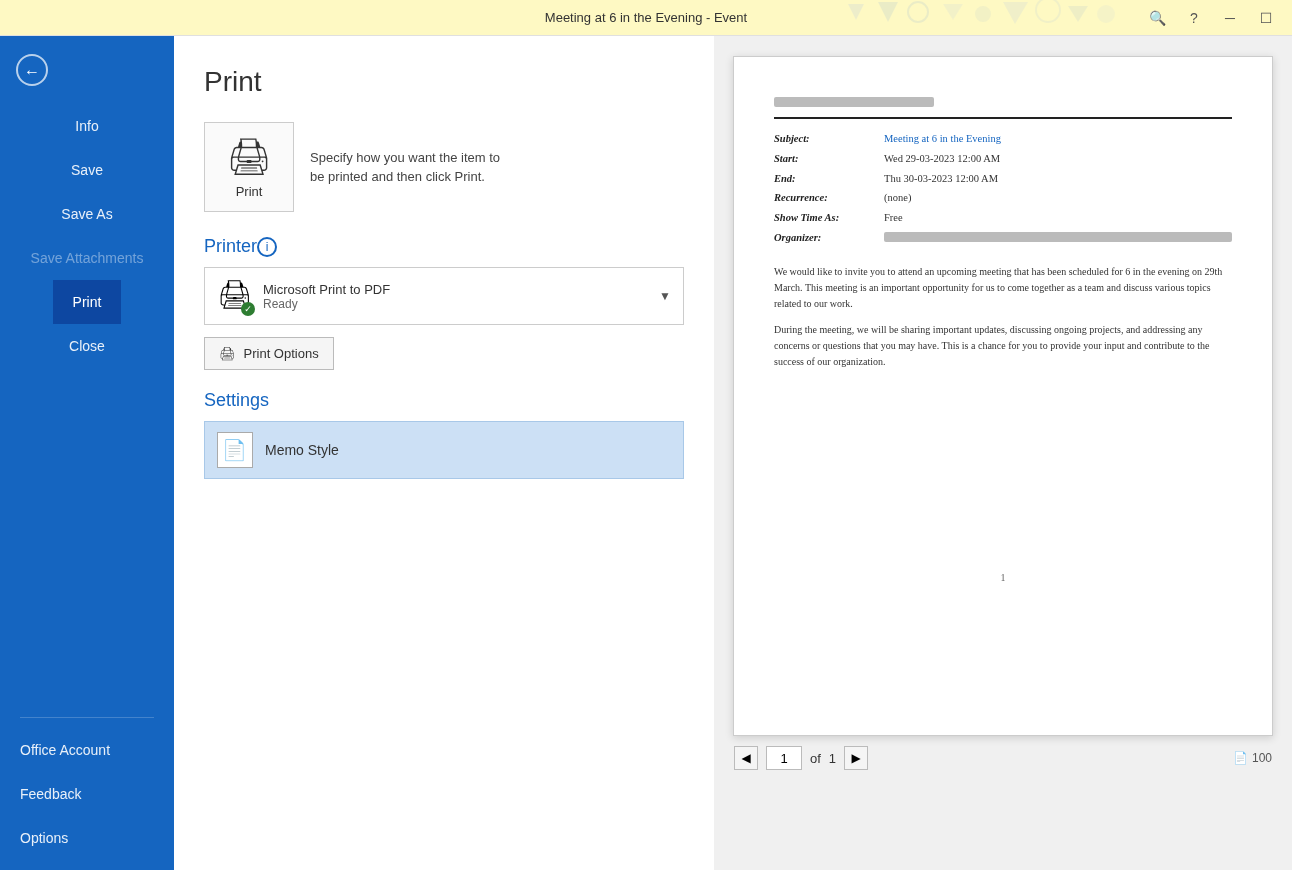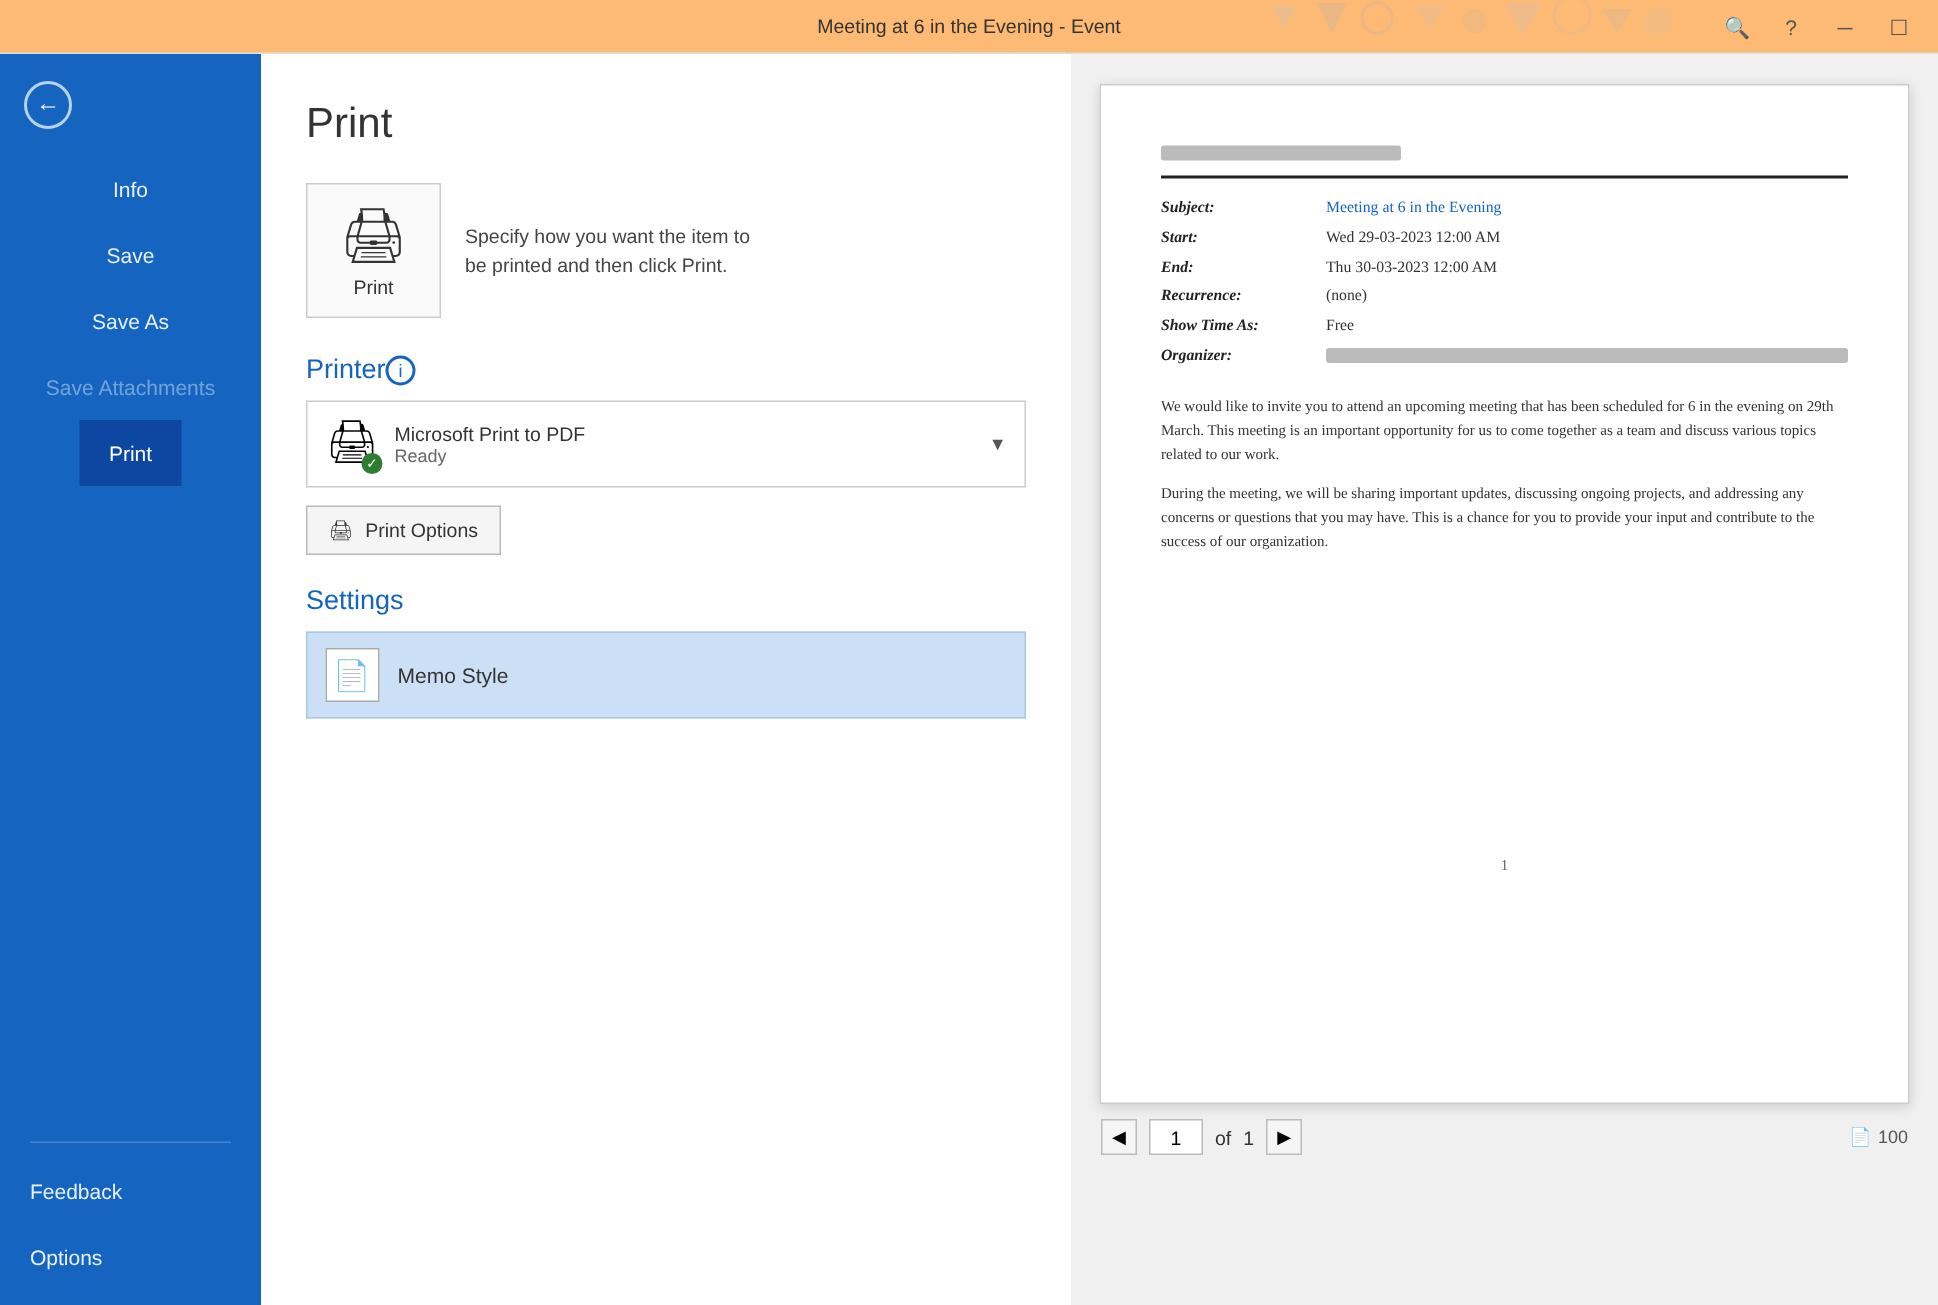--- a/index.html
+++ b/index.html
@@ -1,21 +1,21 @@
 <!DOCTYPE html>
 <html><head>
   <meta charset="utf-8">
   <style>
     * { box-sizing: border-box; margin: 0; padding: 0; }
     body { font-family: 'Segoe UI', Arial, sans-serif; background: #fff; width: 1292px; height: 870px; overflow: hidden; display: flex; flex-direction: column; }
 
     
     .title-bar {
       height: 36px;
-      background: #fdba74;
+      background: #fef9c3;
       display: flex;
       align-items: center;
       justify-content: space-between;
       padding: 0 12px;
       border-bottom: 1px solid #e0e0e0;
       position: relative;
     }
     .title-bar-center {
       position: absolute;
       left: 50%;
@@ -391,23 +391,25 @@
   <div class="sidebar">
     <div class="sidebar-back">
       <div class="back-circle">←</div>
     </div>
     <div class="sidebar-nav">
       <div class="sidebar-item">Info</div>
       <div class="sidebar-item">Save</div>
       <div class="sidebar-item">Save As</div>
       <div class="sidebar-item disabled">Save Attachments</div>
       <div class="sidebar-item active">Print</div>
+      <div class="sidebar-item">Close</div>
     </div>
     <div class="sidebar-bottom">
       <hr class="sidebar-divider">
+      <div class="sidebar-item">Office Account</div>
       <div class="sidebar-item">Feedback</div>
       <div class="sidebar-item">Options</div>
     </div>
   </div>
 
   <div class="content-area">
 
     <div class="print-panel">
       <h1 class="print-title">Print</h1>
 

